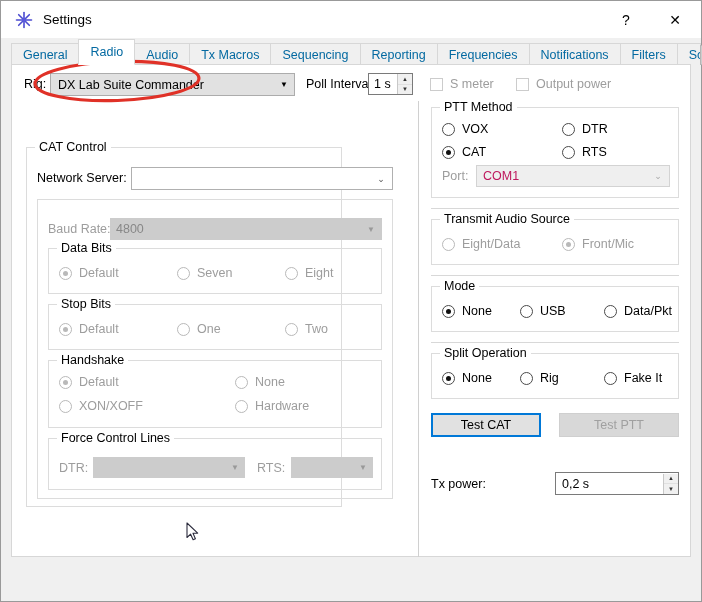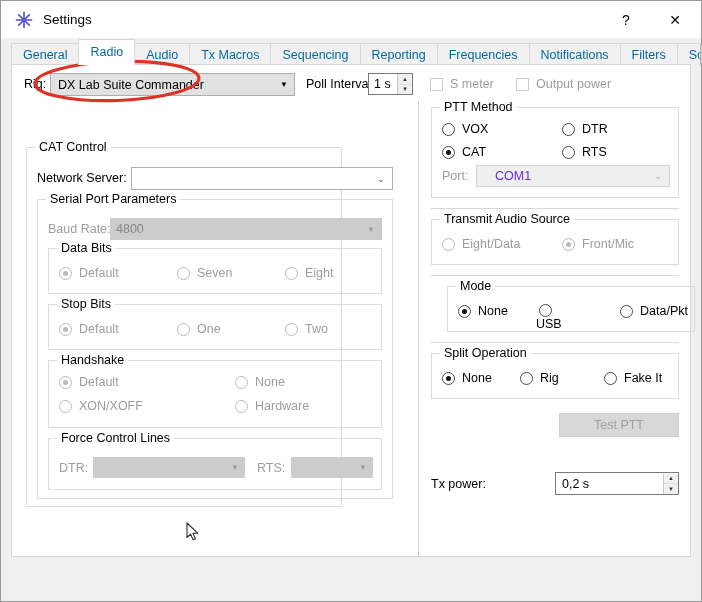--- a/index.html
+++ b/index.html
@@ -190,35 +190,35 @@
   #dtr-combo { position:absolute; left:44px; top:18px; width:152px; height:21px;
                background:#cccccc; display:flex; align-items:center; }
   #rts-label { position:absolute; left:208px; top:22px; }
   #rts-combo { position:absolute; left:242px; top:18px; width:82px; height:21px;
                background:#cccccc; display:flex; align-items:center; }
   .gcombo-arrow { margin-left:auto; width:20px; text-align:center; font-size:8px; color:#999; }
 
   
   #g-ptt   { left:12px; top:6px;   width:248px; height:91px; }
   #g-tas   { left:12px; top:118px; width:248px; height:46px; }
-  #g-mode  { left:12px; top:185px; width:248px; height:46px;margin-left:16px; }
+  #g-mode  { left:12px; top:185px; width:248px; height:46px; }
   #g-split { left:12px; top:252px; width:248px; height:46px; }
 
   .sep { position:absolute; height:1px; background:#d8d8d8; left:12px; width:248px; }
   #sep1 { top:107px; }
   #sep2 { top:174px; }
   #sep3 { top:241px; }
 
   #port-label { position:absolute; left:10px; top:61px; }
   #port-combo {
     position:absolute; left:44px; top:57px; width:194px; height:22px;
     background:#efefef; border:1px solid #d3d3d3;
     display:flex; align-items:center;
   }
-  #port-combo .cbtext { padding-left:18px; color:#6d28d9; font-size:12.5px; }
+  #port-combo .cbtext { padding-left:6px; color:#be185d; font-size:12.5px; }
   #port-combo .cbarrow { margin-left:auto; width:22px; text-align:center; font-size:9px; color:#a9a9a9; }
 
   .btn {
     display:flex; align-items:center; justify-content:center;
     font-size:12.5px; color:#000;
     background:#e1e1e1; border:1px solid #adadad;
     cursor:default;
   }
   #btn-testcat {
     position:absolute; left:12px; top:312px; width:110px; height:24px;
@@ -326,21 +326,20 @@
       <div class="group" id="g-cat">
         <span class="gtitle">CAT Control</span>
 
         <span id="netserver-label" class="lbl">Network Server:</span>
         <div id="netserver-combo">
           <span class="cbtext"></span>
           <span class="cbarrow">⌄</span>
         </div>
 
         <div class="group" id="g-serial">
-          <span class="gtitle">Serial Port Parameters</span>
 
           <span id="baud-label" class="lbl dis">Baud Rate:</span>
           <div id="baud-combo">
             <span class="cbtext">4800</span>
             <span class="cbarrow">▼</span>
           </div>
 
           <div class="group" id="g-databits">
             <span class="gtitle">Data Bits</span>
             <span class="radio-row" style="left:10px; top:17px;">
@@ -453,21 +452,21 @@
       </div>
 
       <div class="sep" id="sep2"></div>
 
       <div class="group" id="g-mode">
         <span class="gtitle">Mode</span>
         <span class="radio-row" style="left:10px; top:17px;">
           <span class="rad en on"></span>
           <span class="lbl">None</span>
         </span>
-        <span class="radio-row" style="left:88px; top:17px;flex-direction:column;">
+        <span class="radio-row" style="left:88px; top:17px;">
           <span class="rad en"></span>
           <span class="lbl">USB</span>
         </span>
         <span class="radio-row" style="left:172px; top:17px;">
           <span class="rad en"></span>
           <span class="lbl">Data/Pkt</span>
         </span>
       </div>
 
       <div class="sep" id="sep3"></div>
@@ -481,20 +480,21 @@
         <span class="radio-row" style="left:88px; top:17px;">
           <span class="rad en"></span>
           <span class="lbl">Rig</span>
         </span>
         <span class="radio-row" style="left:172px; top:17px;">
           <span class="rad en"></span>
           <span class="lbl">Fake It</span>
         </span>
       </div>
 
+      <div class="btn" id="btn-testcat">Test CAT</div>
       <div class="btn" id="btn-testptt">Test PTT</div>
 
       <span id="txdelay-label" class="lbl">Tx power:</span>
       <div id="txdelay-spin">
         <span class="spval">0,2 s</span>
         <span class="spinbtns">
           <div>▲</div>
           <div>▼</div>
         </span>
       </div>

